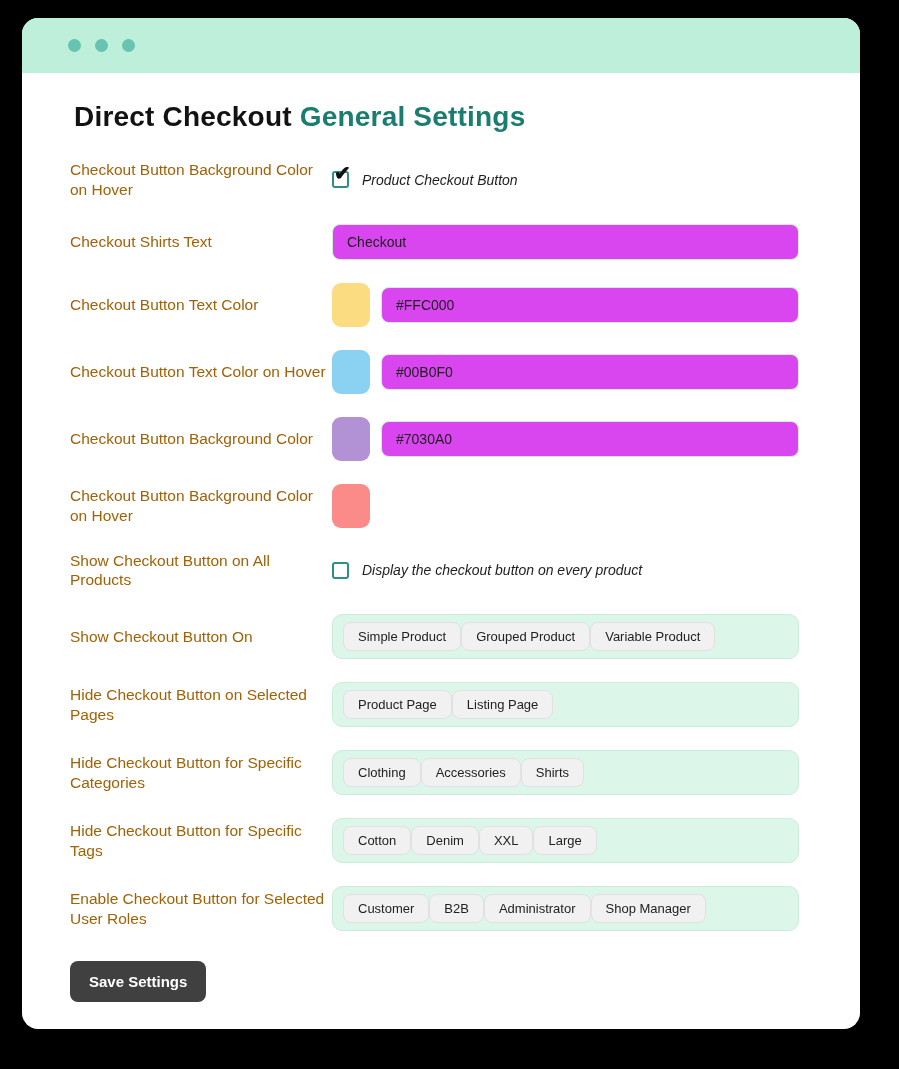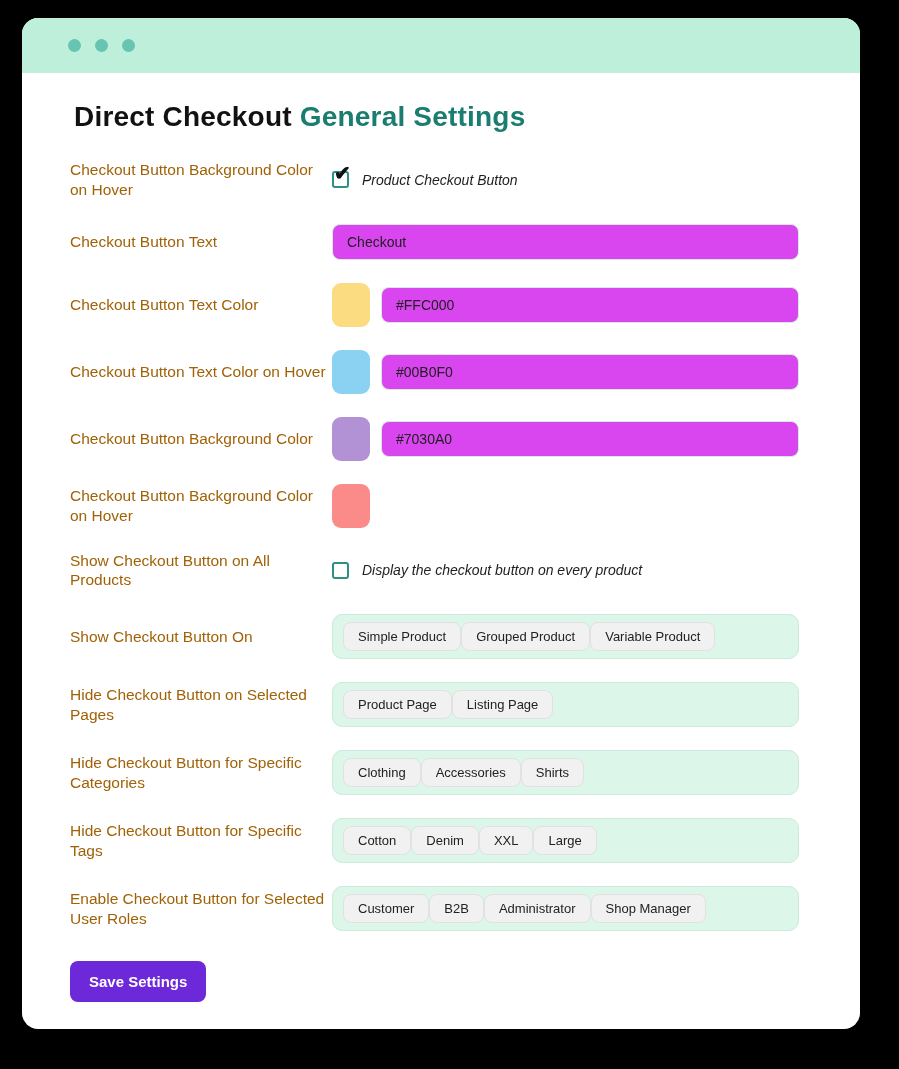--- a/index.html
+++ b/index.html
@@ -117,21 +117,21 @@
         <div class="row cbrow">
           <div class="row-label">Checkout Button Background Color on Hover</div>
           <div class="control">
             <span class="checkbox">
               <span class="mark">✔</span>
             </span>
             <span class="cb-label">Product Checkout Button</span>
           </div>
         </div>
         <div class="row">
-          <div class="row-label">Checkout Button Text</div>
+          <div class="row-label">Checkout Shirts Text</div>
           <div class="control">
             <div class="text-input">Checkout</div>
           </div>
         </div>
         <div class="row">
           <div class="row-label">Checkout Button Text Color</div>
           <div class="control">
             <span class="swatch" style="background: rgb(251, 220, 128);"></span>
             <div class="text-input color-input">#FFC000</div>
           </div>
@@ -208,15 +208,15 @@
           <div class="control">
             <div class="chipbox">
               <span class="chip">Customer</span>
               <span class="chip">B2B</span>
               <span class="chip">Administrator</span>
               <span class="chip">Shop Manager</span>
             </div>
           </div>
         </div>
       </div>
-    <button class="save-btn" id="save-btn" style="background: #6d28d9;">Save Settings</button>
+    <button class="save-btn" id="save-btn" style="background: #404040;">Save Settings</button>
   </div>
 </div>
 
 </body></html>

